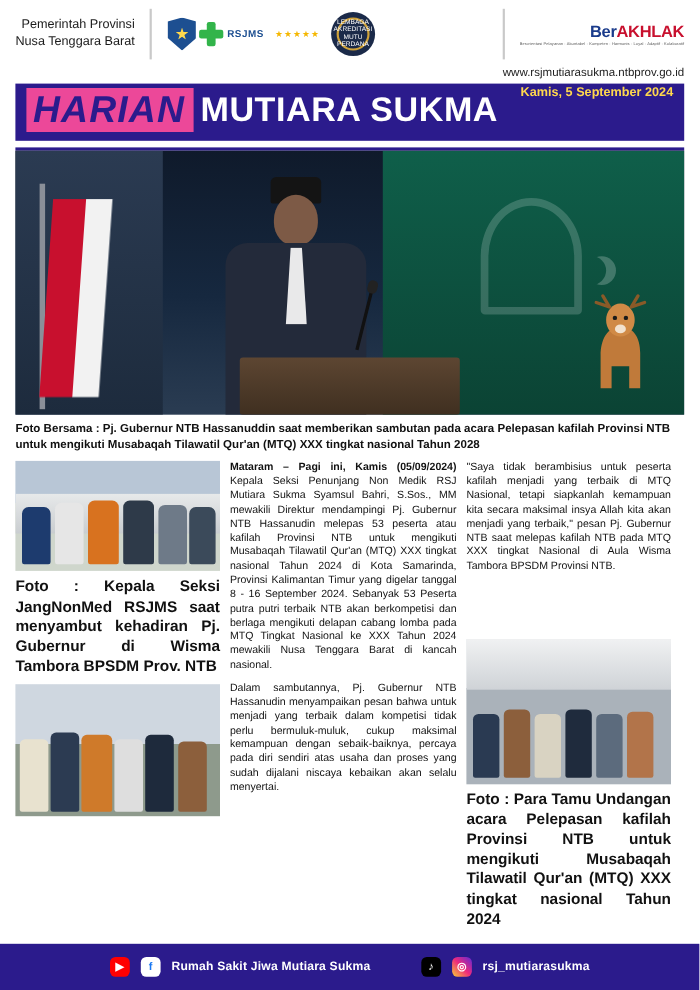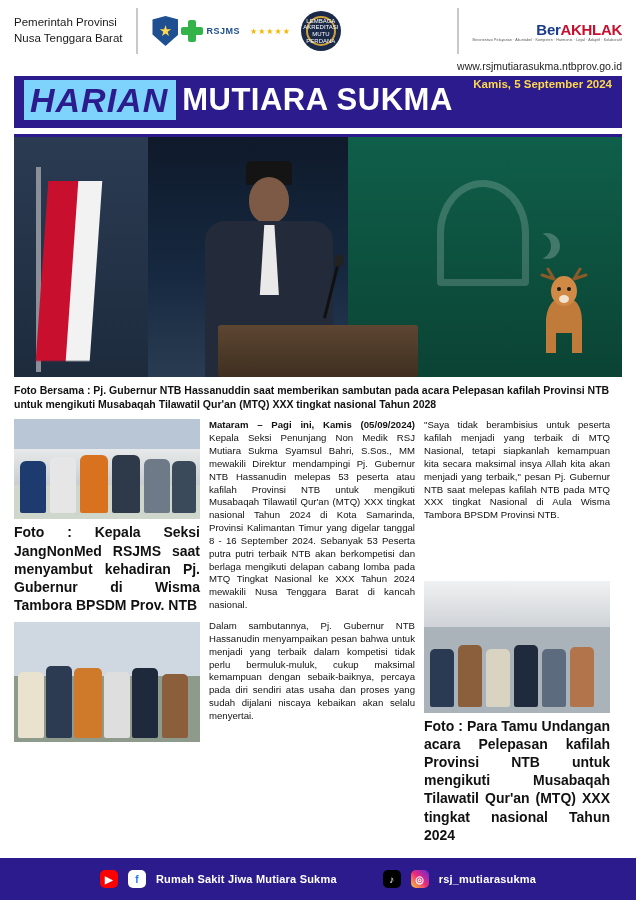--- a/index.html
+++ b/index.html
@@ -23,20 +23,21 @@
     align-items: center;
     padding: 8px 14px 4px 14px;
     gap: 8px;
   }
   .gov-title {
     font-size: 11.5px;
     line-height: 1.35;
     color: #1a1a1a;
     font-weight: 400;
     white-space: nowrap;
+    text-align: right;
   }
   .vdiv {
     width: 2px;
     height: 46px;
     background: #c9c9c9;
     margin: 0 6px;
   }
   .logos {
     display: flex;
     align-items: center;
@@ -110,21 +111,21 @@
   .masthead {
     background: #2b1b8c;
     margin: 0 14px;
     padding: 6px 10px 8px 10px;
     display: flex;
     align-items: flex-end;
     position: relative;
     height: 52px;
   }
   .mast-harian {
-    background: #7dd3fc;
+    background: #ec4899;
     color: #2b1b8c;
     font-size: 34px;
     font-weight: bold;
     font-style: italic;
     letter-spacing: 1px;
     padding: 0 8px 0 6px;
     line-height: 40px;
     font-family: "Liberation Sans", sans-serif;
   }
   .mast-mutiara {

